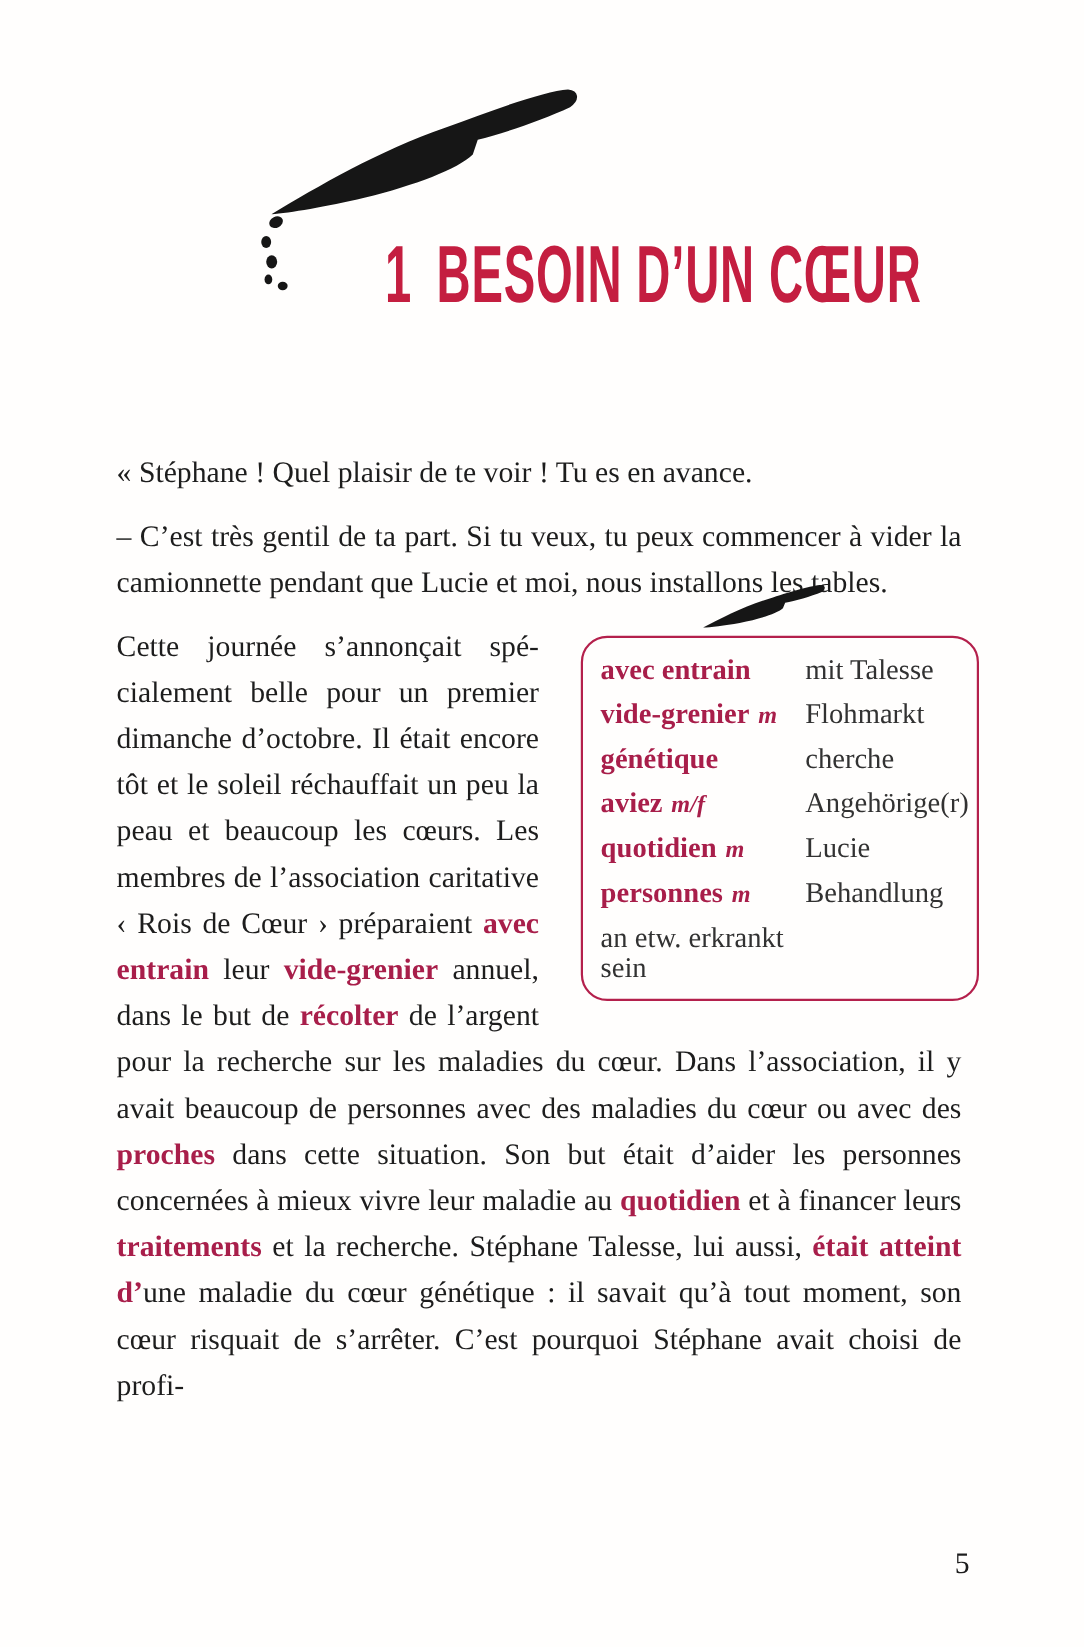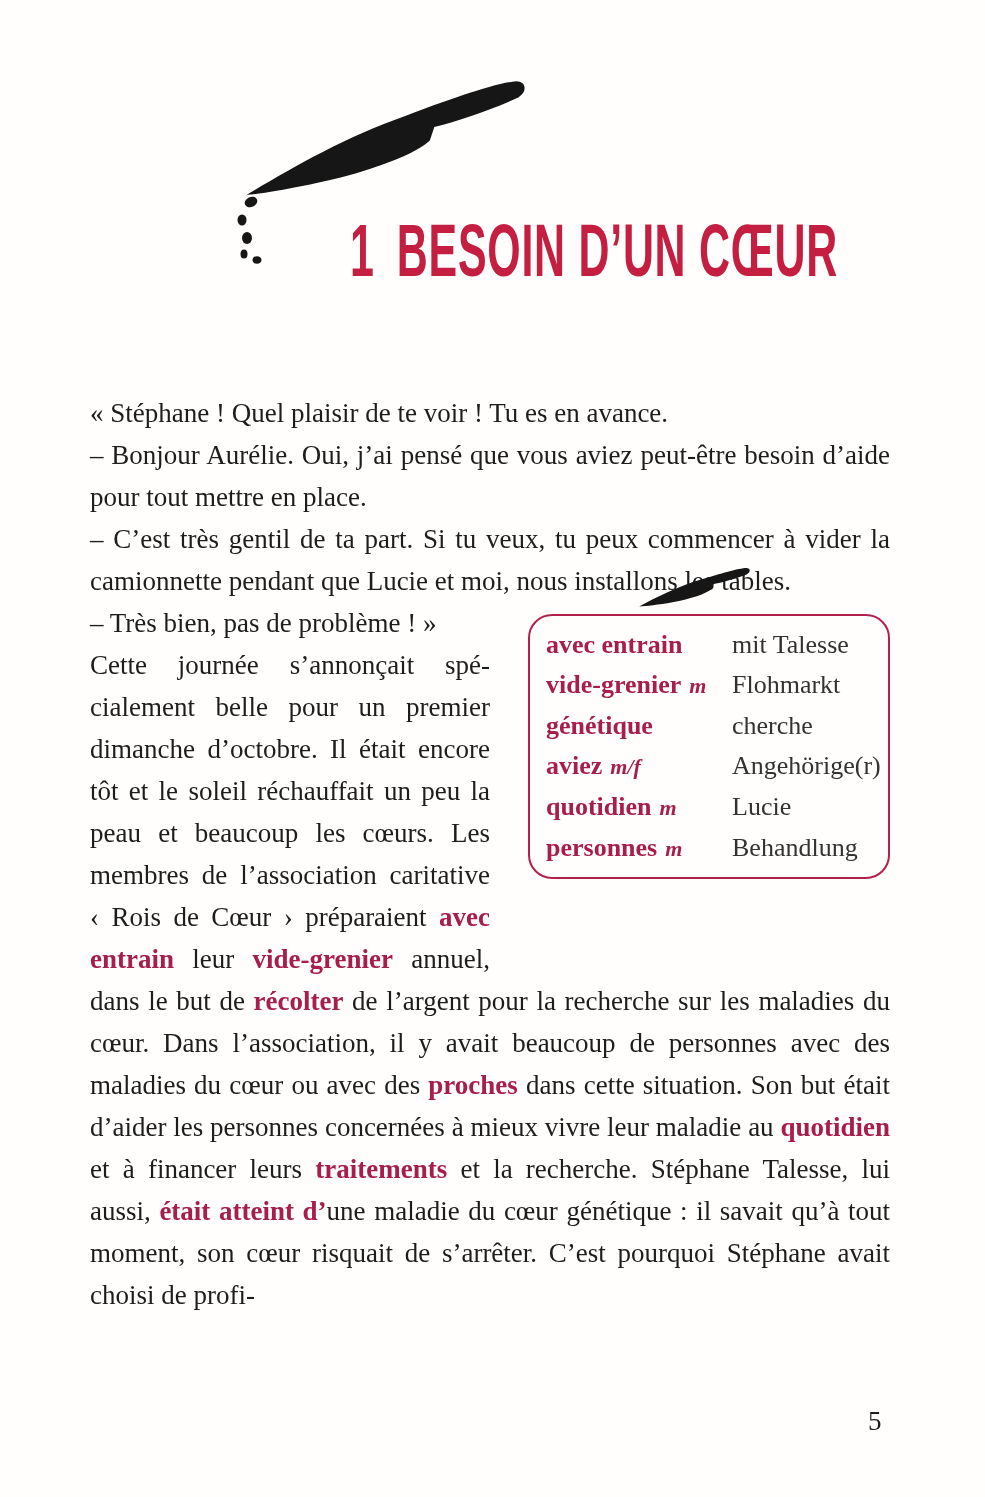--- a/index.html
+++ b/index.html
@@ -27,21 +27,21 @@
     font-family:"Liberation Sans", sans-serif;font-weight:700;
     font-size:58px;line-height:1;color:var(--red-title);
     transform:scale(0.74,1.27);transform-origin:left top;
     white-space:nowrap;letter-spacing:1px;
   }
   
   .text-area{
     position:absolute;left:90px;top:392px;width:800px;
     font-size:27px;line-height:42px;text-align:justify;
   }
-  .text-area p{margin:0;}
+  .text-area p{margin:16px;}
   .vocab-word{font-weight:bold;color:var(--red-vocab);}
   
   .vocab-float{
     float:right;width:362px;height:352px;margin-left:38px;
     position:relative;
   }
   .knife-small{
     position:absolute;left:108px;top:-24px;width:118px;height:22px;
     transform:rotate(-13deg);transform-origin:center;
   }
@@ -87,21 +87,20 @@
       <ellipse cx="23" cy="66" rx="4.5" ry="3.8"></ellipse>
     </g>
   </svg>
   <div class="title-row">
     <span>1</span>
     <span>BESOIN D’UN CŒUR</span>
   </div>
 
   <div class="text-area">
     <p class="dialogue">«&nbsp;Stéphane&nbsp;! Quel plaisir de te voir&nbsp;! Tu es en avance.</p>
-    <p class="dialogue">– Bonjour Aurélie. Oui, j’ai pensé que vous aviez peut-être besoin d’aide pour tout mettre en place.</p>
     <p class="dialogue">– C’est très gentil de ta part. Si tu veux, tu peux commencer à vider la camionnette pendant que Lucie et moi, nous installons les tables.</p>
 
     <div class="vocab-float">
       <svg class="knife-small" viewBox="0 0 340 64" preserveAspectRatio="none">
         <path class="knife-fill" d="M 2 45
           C 55 31, 125 13, 198 9
           C 248 5, 306 1, 329 6
           Q 337 9, 336 15
           Q 335 21, 326 24
           C 295 29, 252 31, 226 30
@@ -122,22 +121,22 @@
 
   <div class="vocab-fr"><span class="fr-word">aviez</span><span class="fr-gender">m/f</span></div>
   <div class="vocab-de">Angehörige(r)</div>
 
   <div class="vocab-fr"><span class="fr-word">quotidien</span><span class="fr-gender">m</span></div>
   <div class="vocab-de">Lucie</div>
 
   <div class="vocab-fr"><span class="fr-word">personnes</span><span class="fr-gender">m</span></div>
   <div class="vocab-de">Behandlung</div>
 
+  <div class="vocab-de">an etw. er­krankt sein</div>
 </div>
       </div>
     </div>
 
-    <p class="dialogue">– Très bien, pas de problème&nbsp;!&nbsp;»</p>
     <p class="narrative"><span>Cette journée s’annonçait spé­cialement belle pour un pre­mier dimanche d’octobre. Il était encore tôt et le soleil réchauffait un peu la peau et beaucoup les cœurs. Les membres de l’association cari­tative ‹&nbsp;Rois de Cœur&nbsp;› prépa­raient </span><span class="vocab-word">avec entrain</span><span> leur </span><span class="vocab-word">vide-grenier</span><span> annuel, dans le but de </span><span class="vocab-word">ré­colter</span><span> de l’argent pour la recherche sur les maladies du cœur. Dans l’association, il y avait beaucoup de personnes avec des maladies du cœur ou avec des </span><span class="vocab-word">proches</span><span> dans cette situation. Son but était d’aider les personnes concernées à mieux vivre leur maladie au </span><span class="vocab-word">quotidien</span><span> et à financer leurs </span><span class="vocab-word">traitements</span><span> et la re­cherche. Stéphane Talesse, lui aussi, </span><span class="vocab-word">était atteint d’</span><span>une maladie du cœur génétique&nbsp;: il savait qu’à tout moment, son cœur ris­quait de s’arrêter. C’est pourquoi Stéphane avait choisi de profi-</span></p>
   </div>
 
   <div class="page-number">5</div>
 </div>
 
 </body></html>

